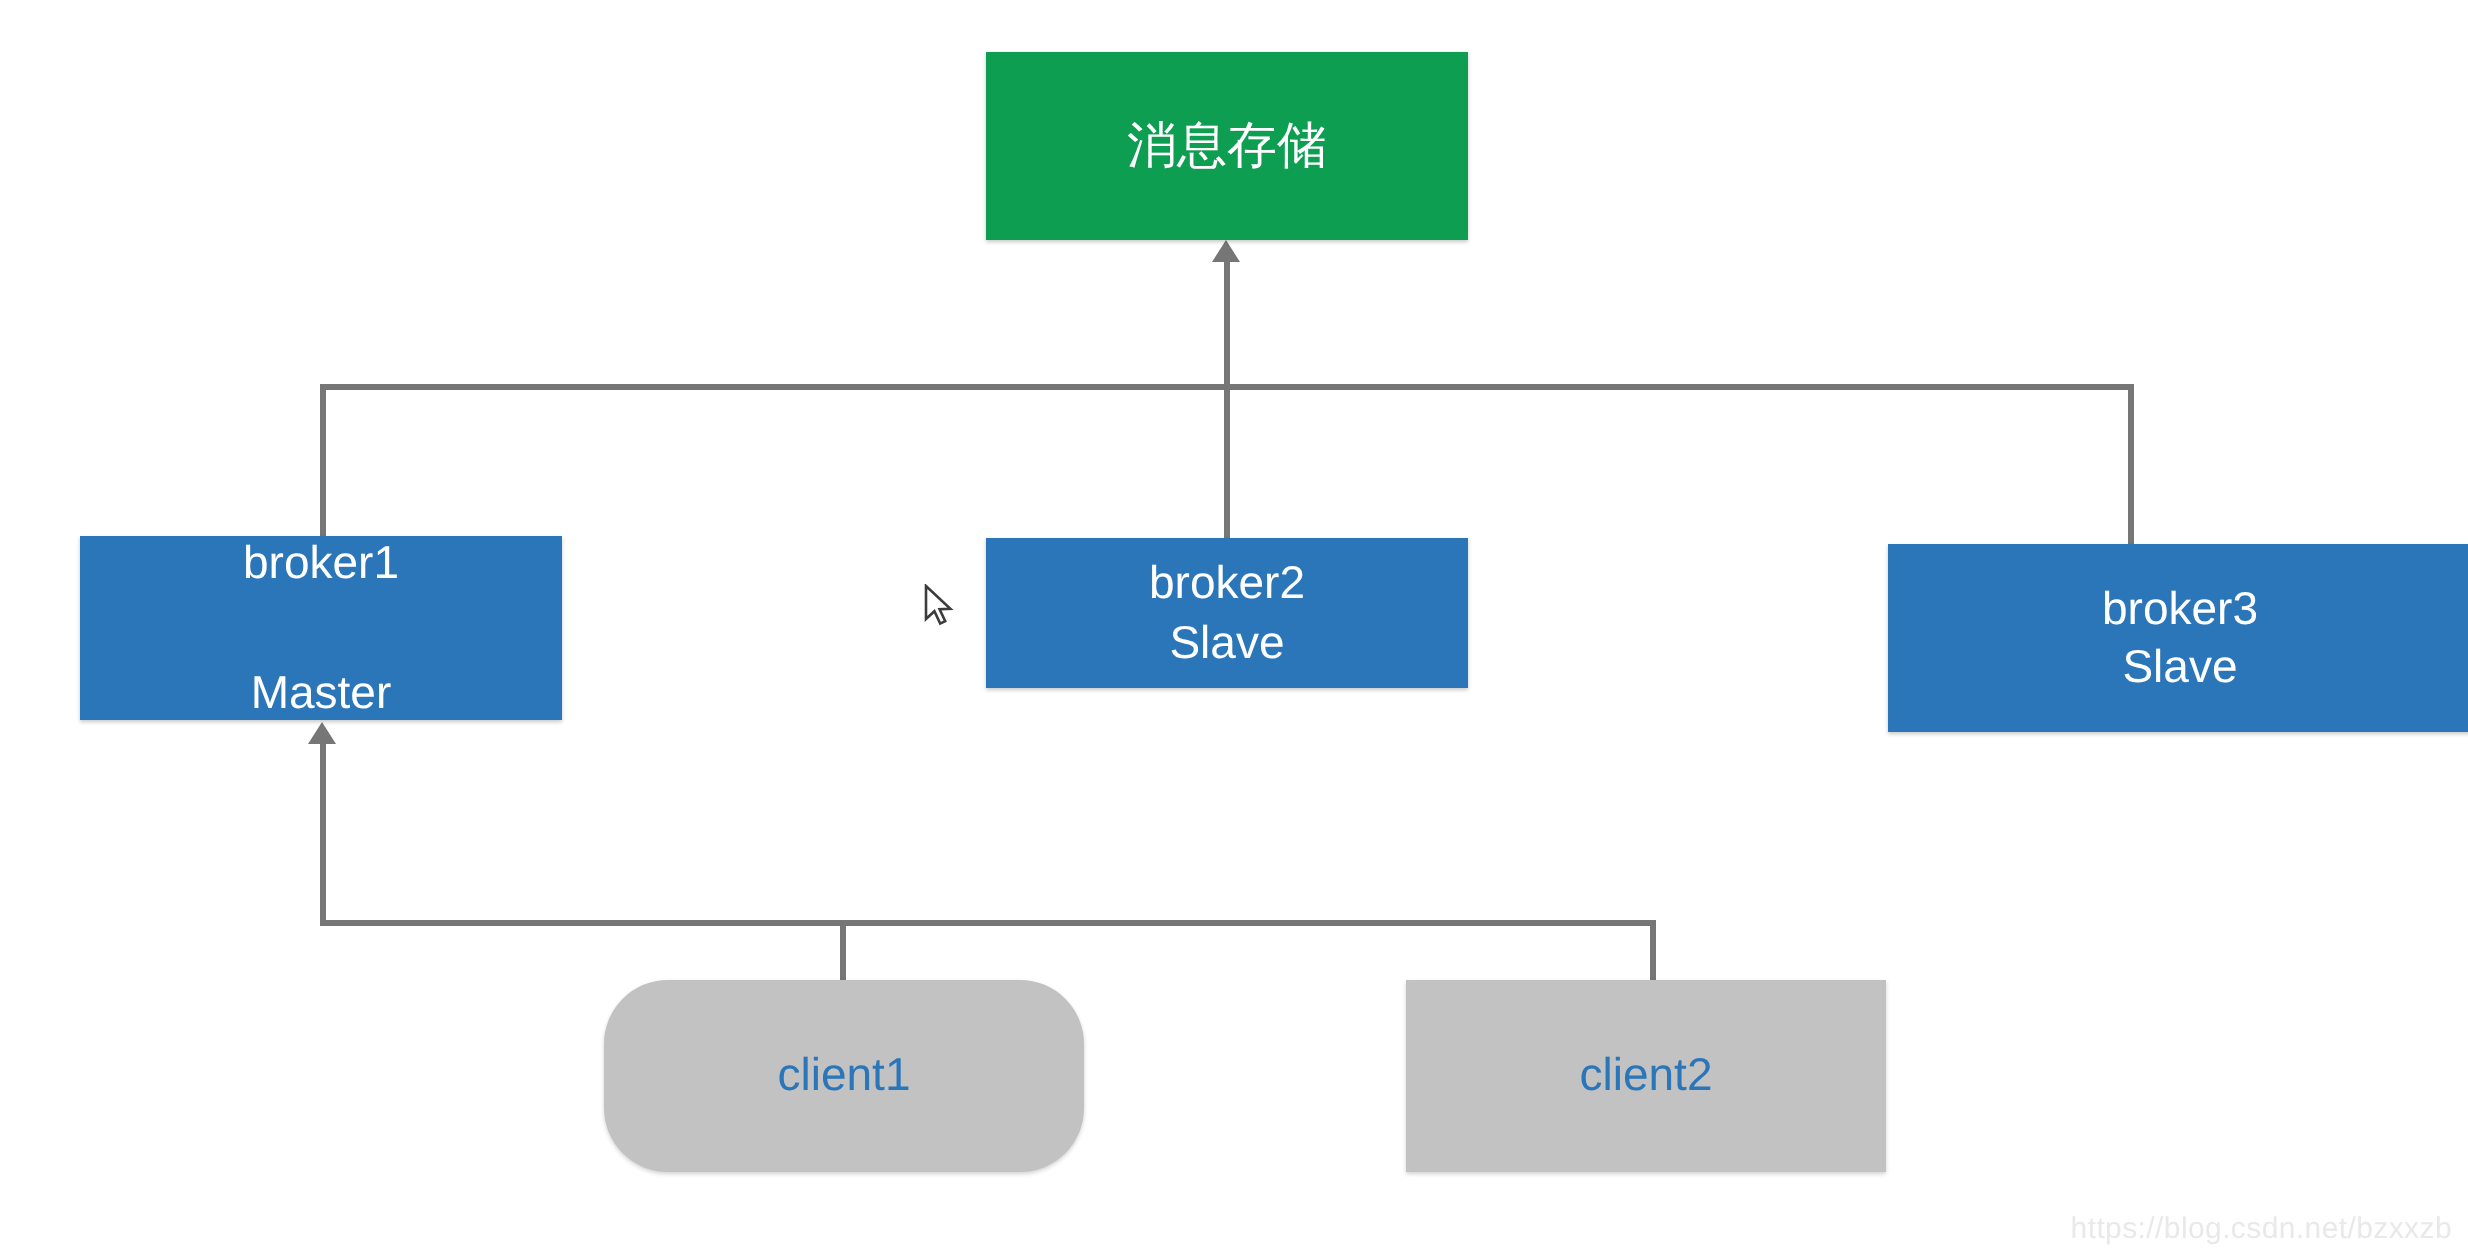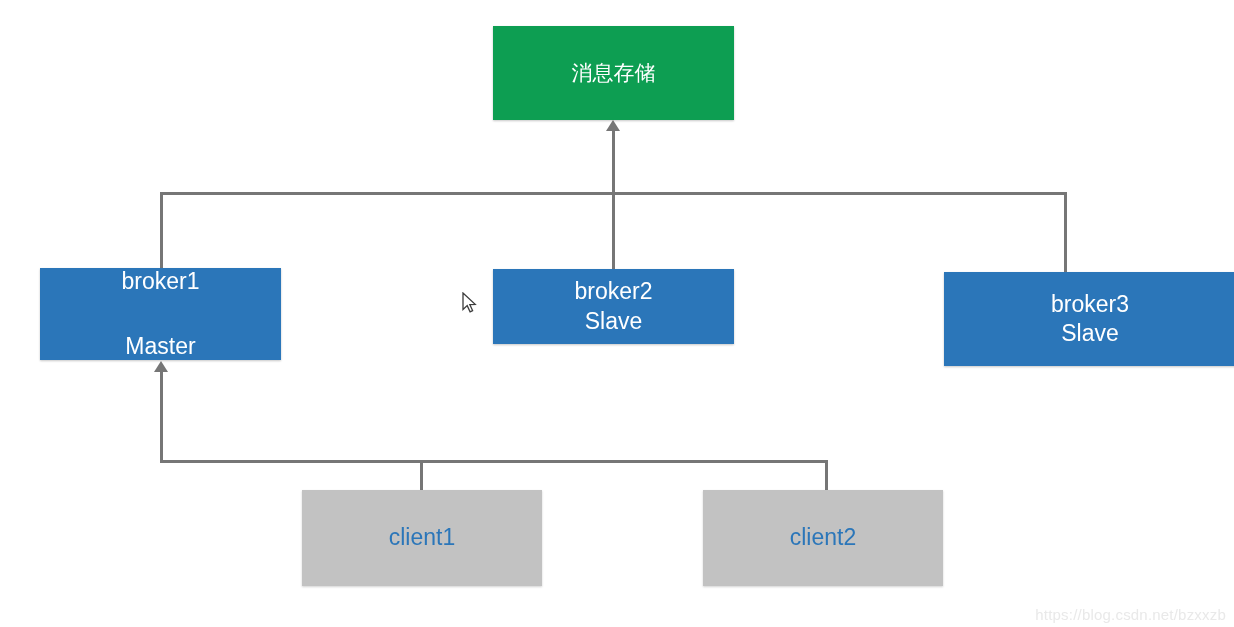--- a/index.html
+++ b/index.html
@@ -34,21 +34,21 @@
   }
 
   
   #node-storage {
     left: 493px;
     top: 26px;
     width: 241px;
     height: 94px;
     background: #0d9e52;
     color: #ffffff;
-    font-size: 21px;
+    font-size: 25px;
     box-shadow: 0 1px 2px rgba(0,0,0,0.22);
   }
 
   
   .broker {
     background: #2b76b9;
     color: #ffffff;
     font-size: 23px;
     box-shadow: 0 1px 2px rgba(0,0,0,0.22);
   }
@@ -56,21 +56,21 @@
   #node-broker2 { left: 493px; top: 269px; width: 241px; height: 75px; }
   #node-broker3 { left: 944px; top: 272px; width: 292px; height: 94px; }
 
   
   .client {
     background: #c2c2c2;
     color: #2b76b9;
     font-size: 23px;
     box-shadow: 0 1px 2px rgba(0,0,0,0.18);
   }
-  #node-client1 { left: 302px; top: 490px; width: 240px; height: 96px; }
+  #node-client1 { left: 302px; top: 490px; width: 240px; height: 96px; border-radius: 32px; }
   #node-client2 { left: 703px; top: 490px; width: 240px; height: 96px; }
 
   
   .conn {
     position: absolute;
     background: #767676;
     z-index: 1;
   }
   .conn-h { height: 3px; }
   .conn-v { width: 3px; }

